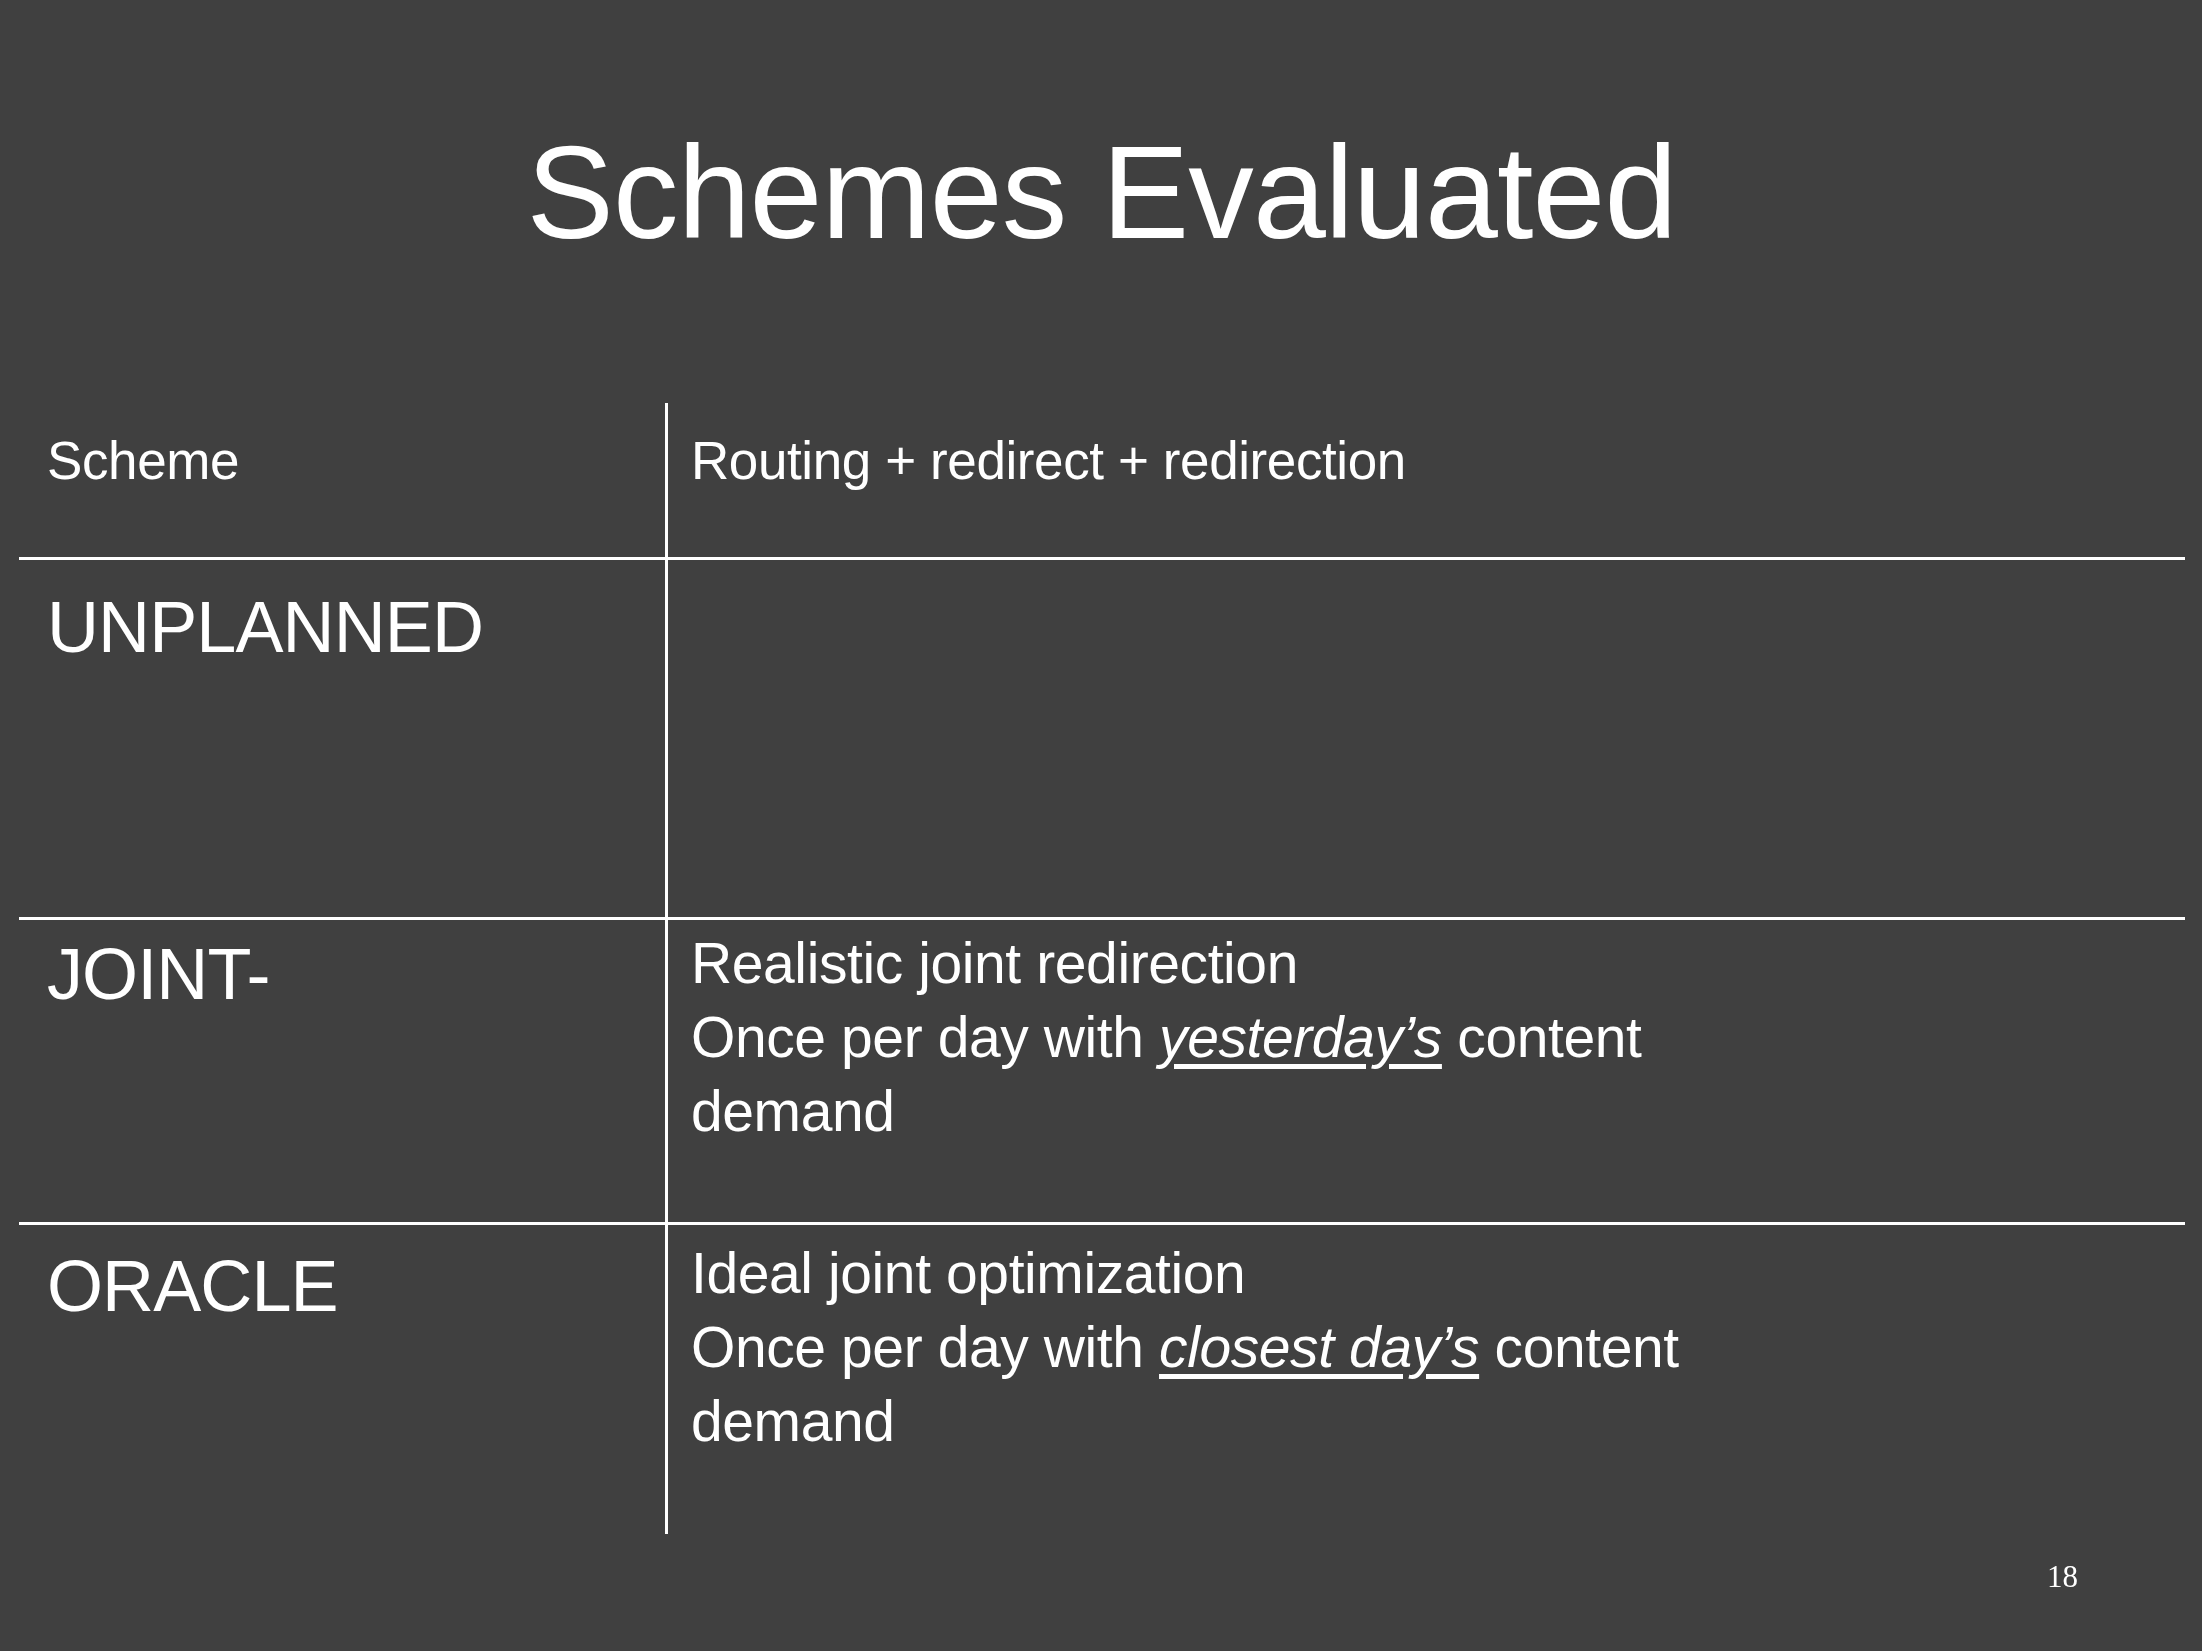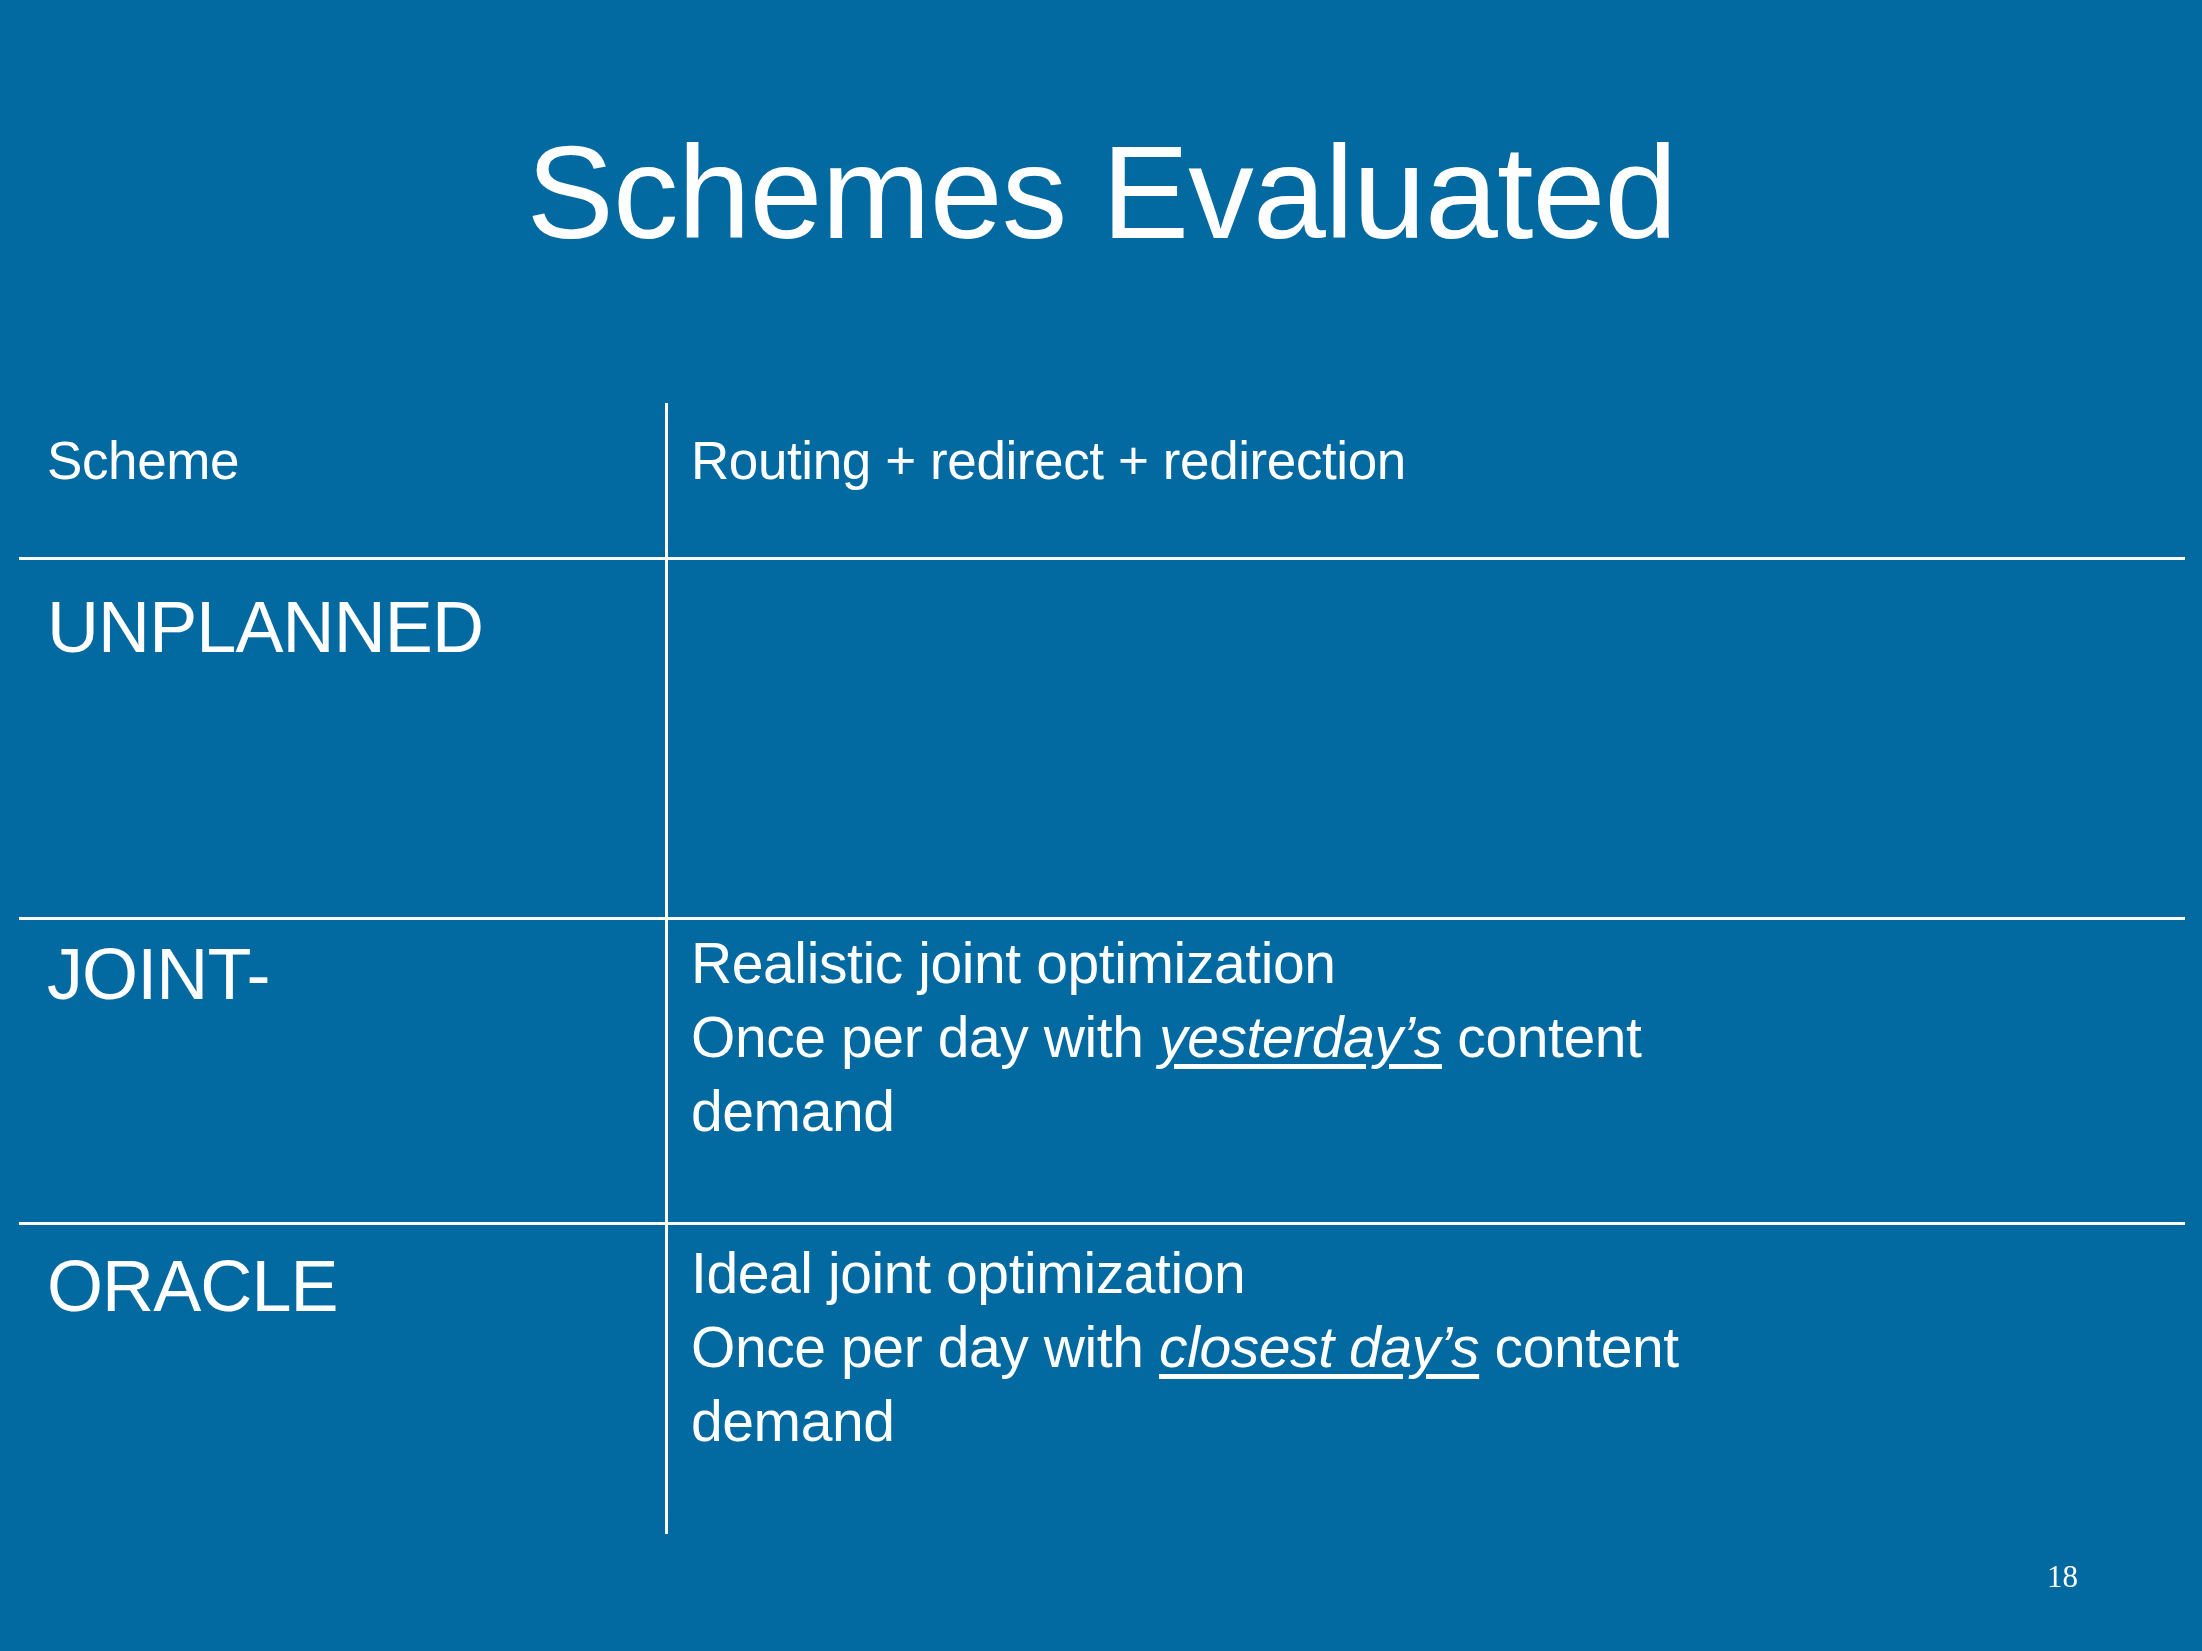--- a/index.html
+++ b/index.html
@@ -13,21 +13,21 @@
     overflow: hidden;
     font-family: "DejaVu Sans", sans-serif;
     color: #ffffff;
     -webkit-font-smoothing: antialiased;
   }
 
   #slide {
     position: relative;
     width: 2203px;
     height: 1652px;
-    background: #0369a1;
+    background: #404040;
   }
 
   
   #slide-title {
     position: absolute;
     left: 0;
     top: 127px;
     width: 2203px;
     text-align: center;
     font-family: "Liberation Sans", sans-serif;
@@ -156,21 +156,21 @@
 
     <div class="cell col-left scheme-name" id="cell-row1-name">
       <span class="name-line">UNPLANNED</span>
     </div>
 
     <div class="cell col-left scheme-name" id="cell-row2-name">
       <span class="name-line">JOINT-</span>
     </div>
     <div class="cell col-right desc-text" id="cell-row2-desc">
       <span class="desc-line">
-        <span>Realistic joint optimization</span>
+        <span>Realistic joint redirection</span>
       </span>
       <span class="desc-line">
         <span>Once per day with </span><span class="em">yesterday’s</span><span>  content</span>
       </span>
       <span class="desc-line">
         <span>demand</span>
       </span>
     </div>
 
     <div class="cell col-left scheme-name" id="cell-row3-name">

